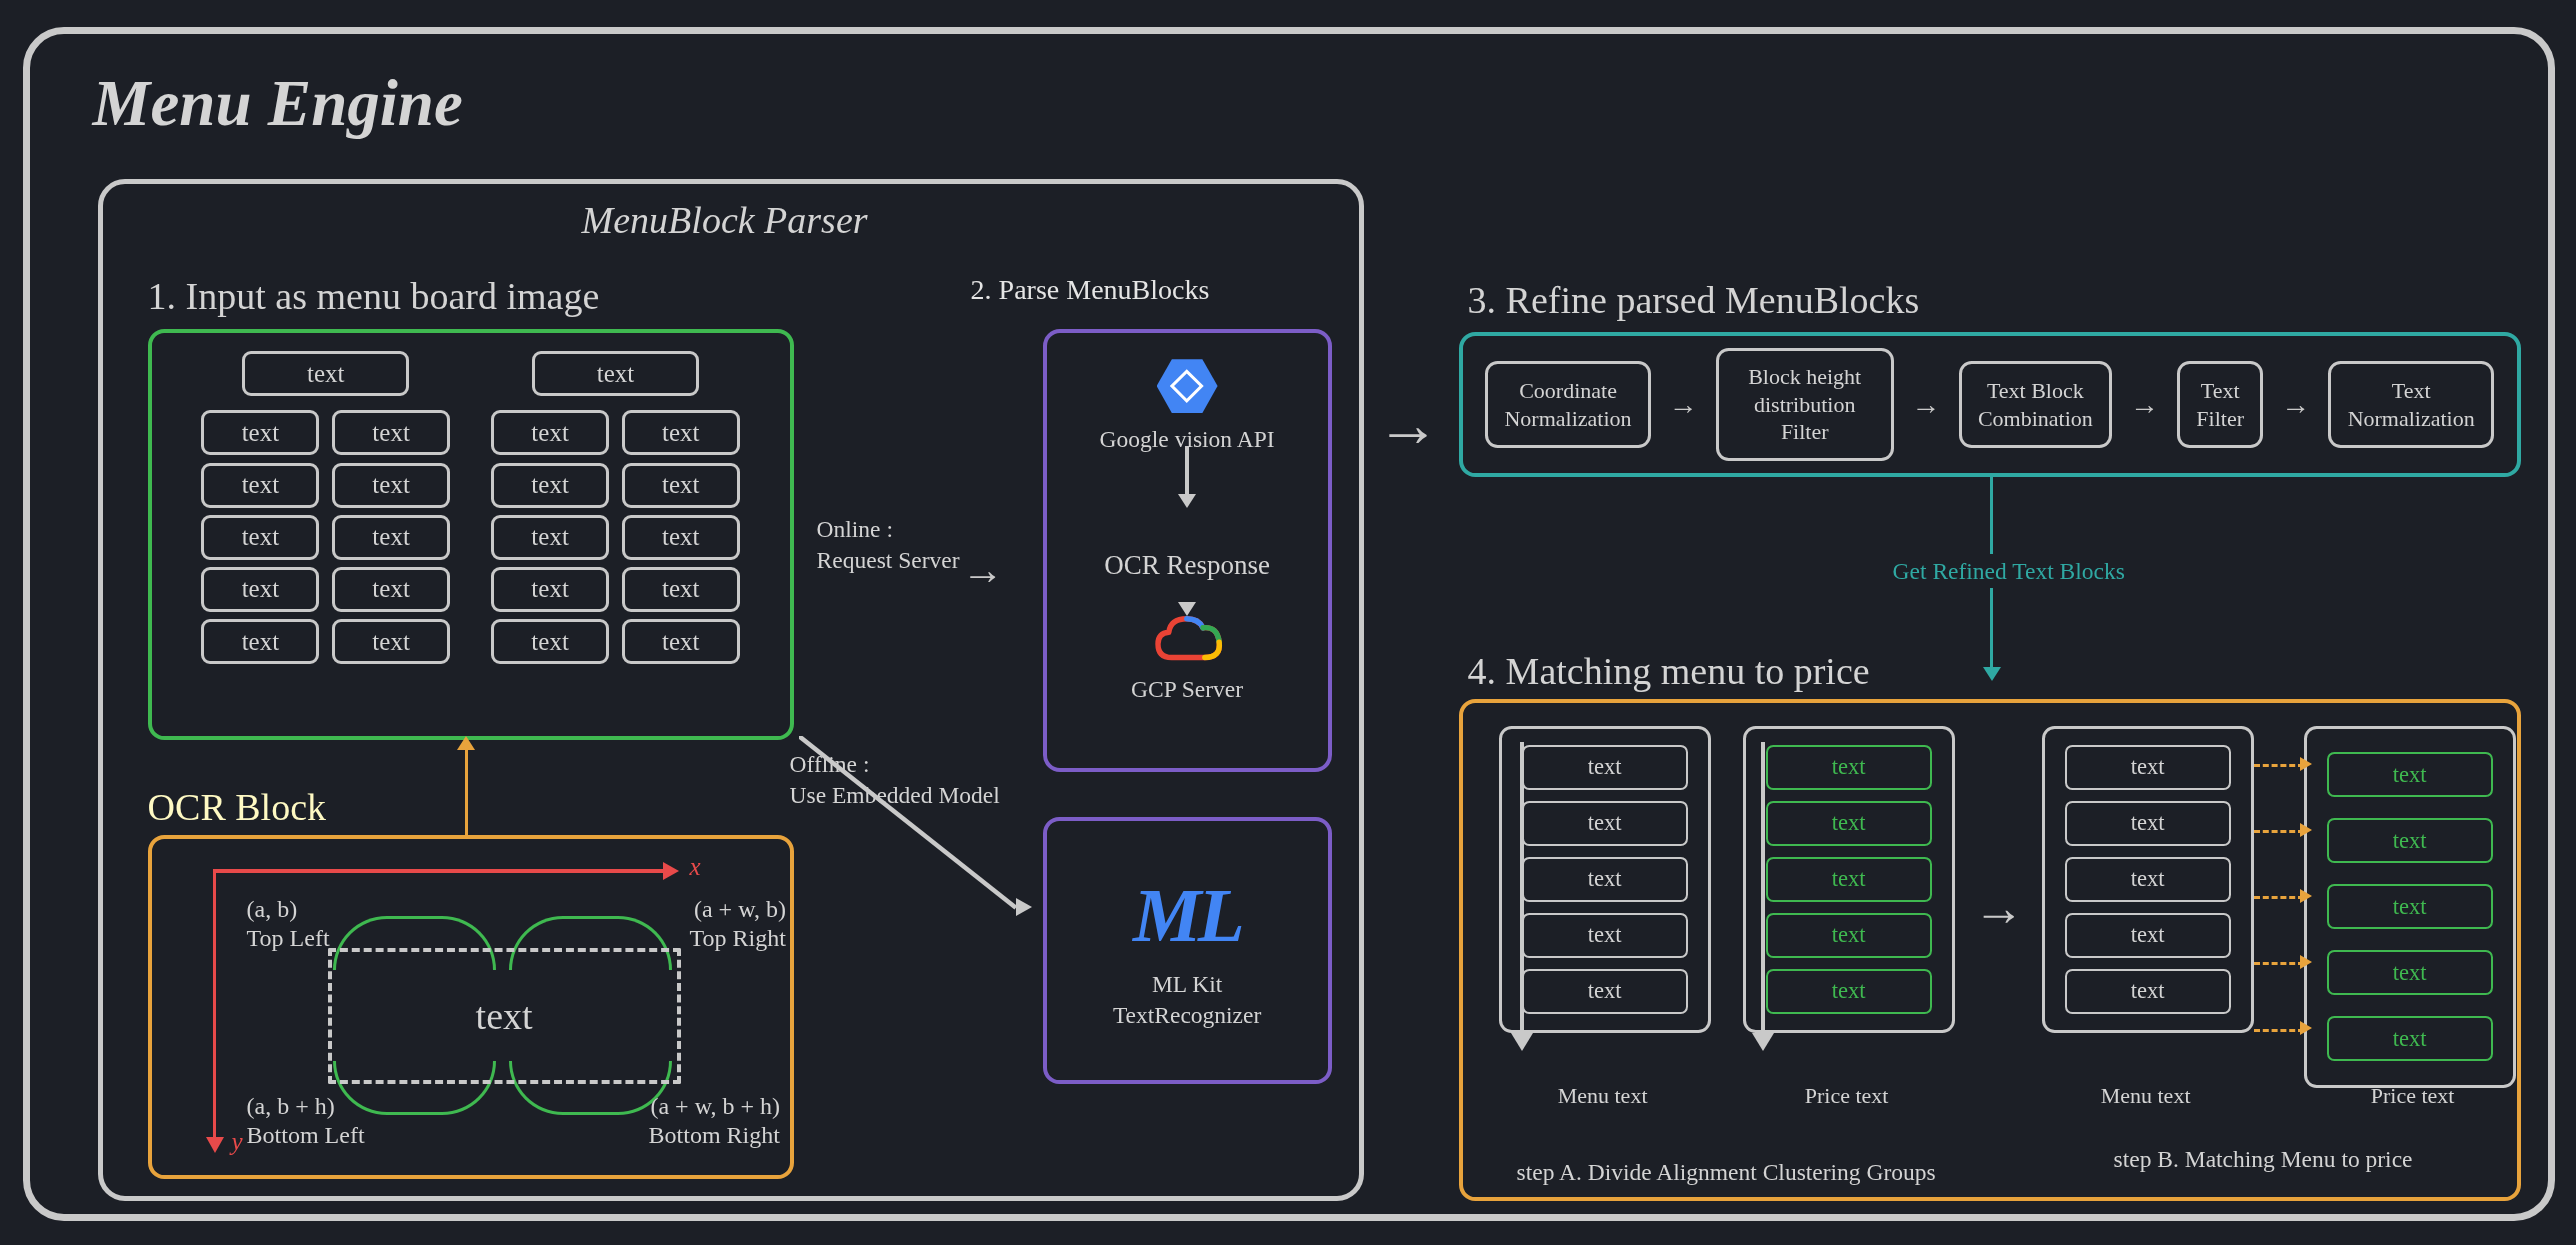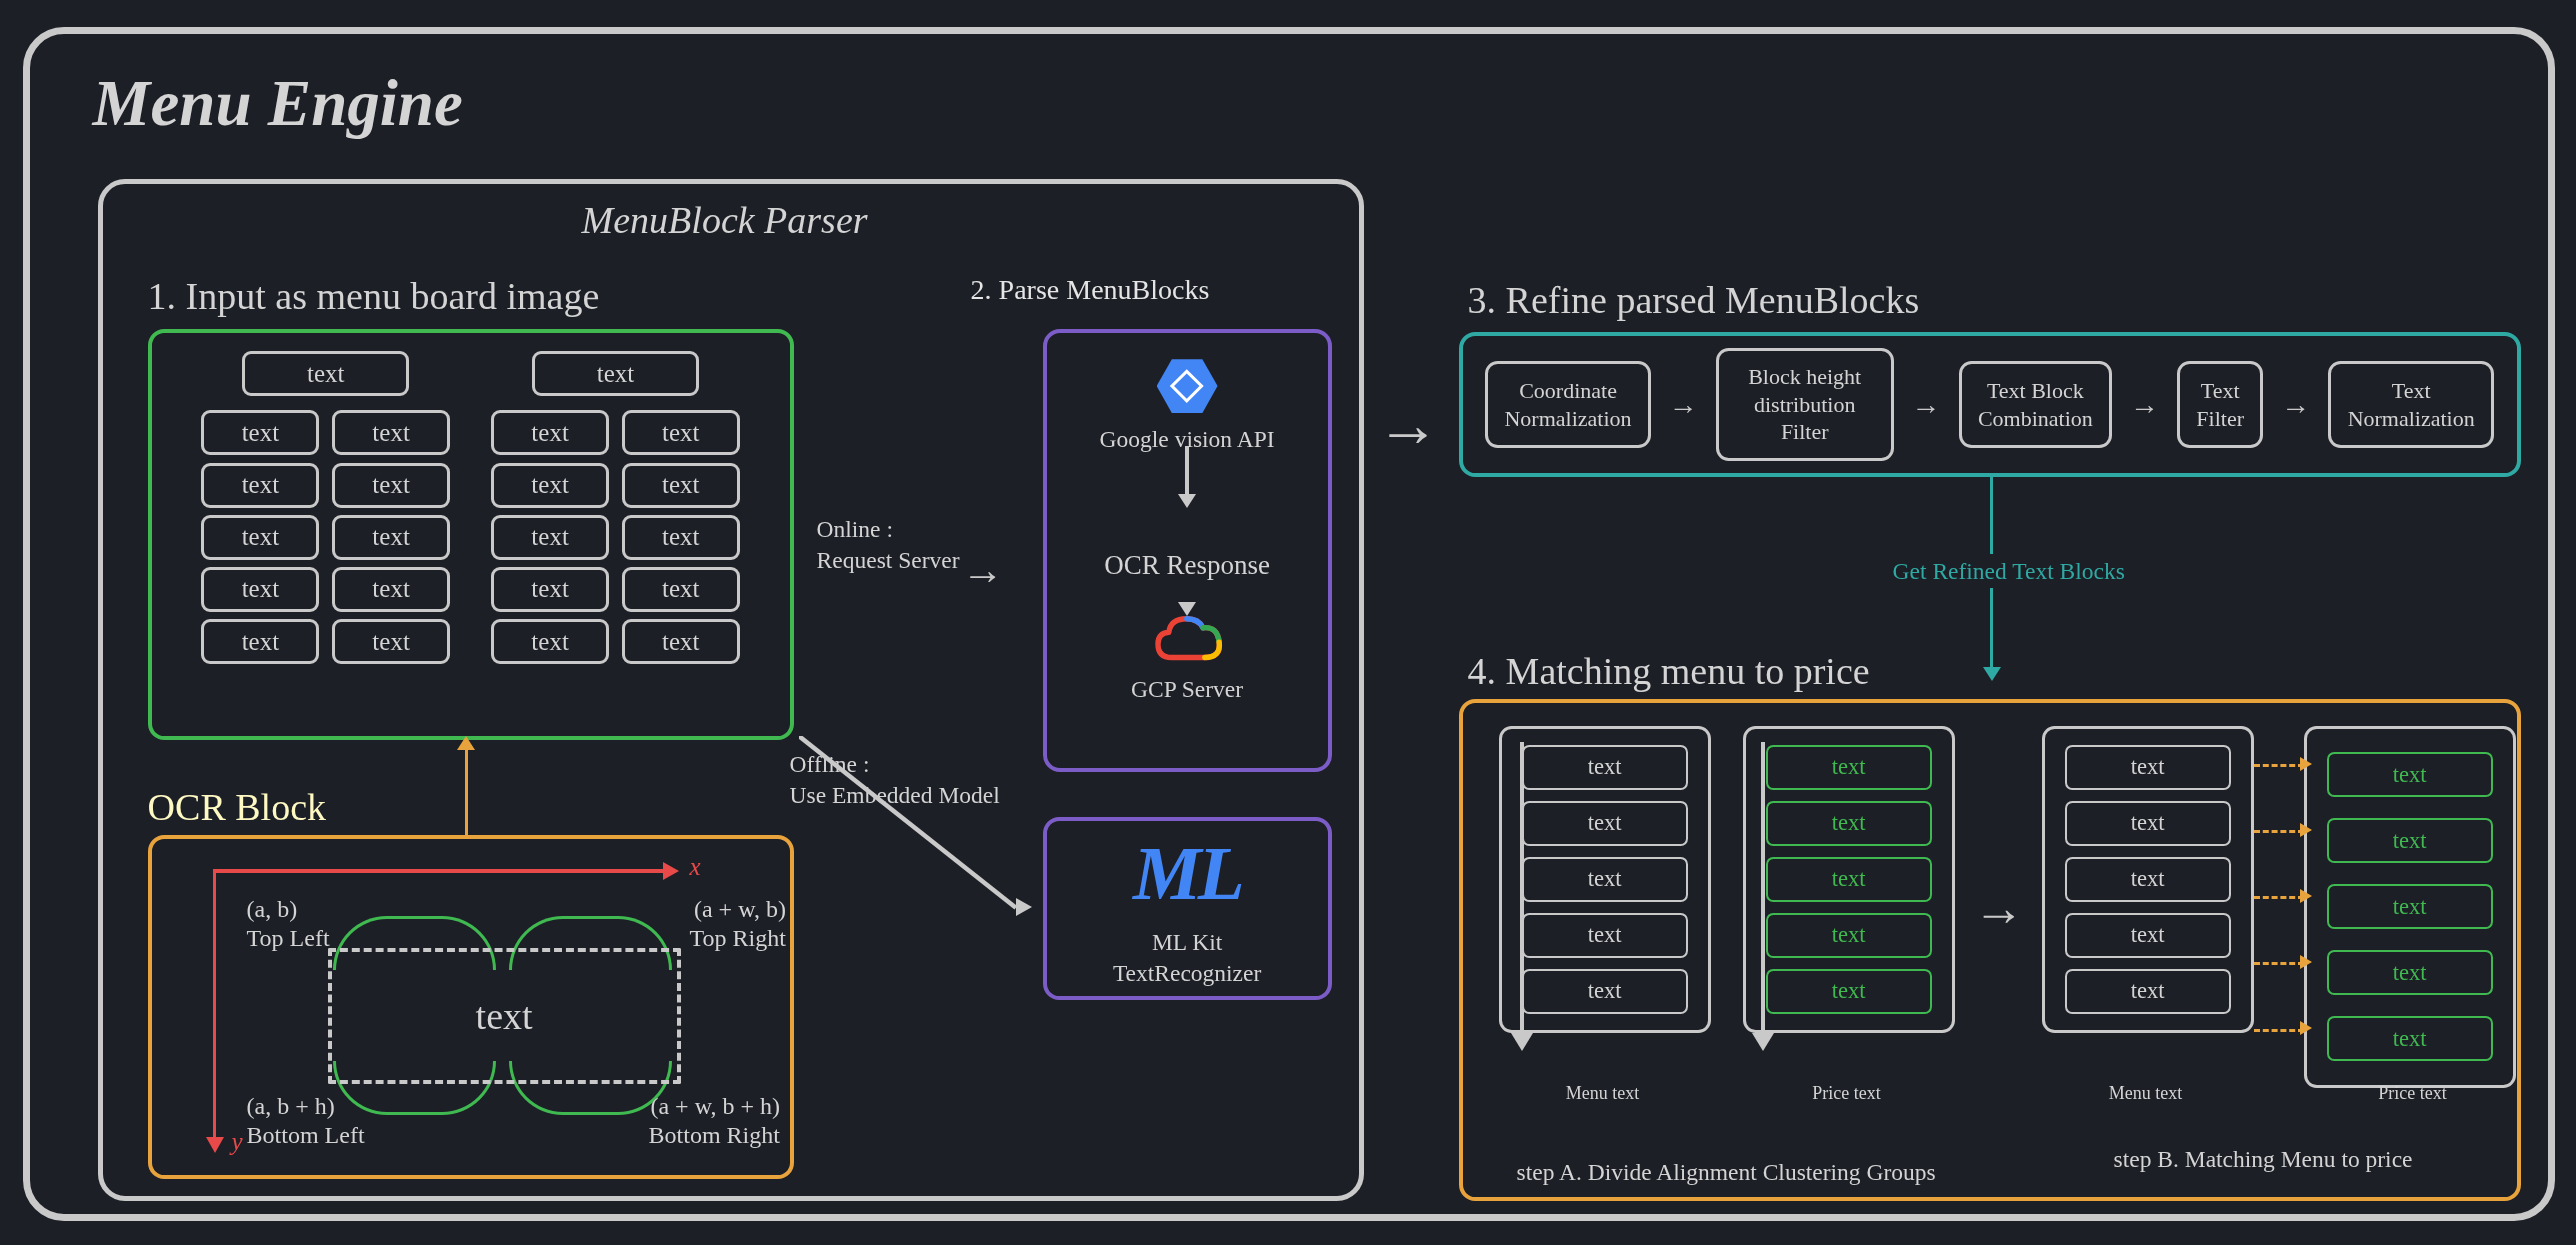--- a/index.html
+++ b/index.html
@@ -295,21 +295,21 @@
   border-left: 9px solid transparent;
   border-right: 9px solid transparent;
   border-top: 14.5px solid #c9c9c9;
 }
 
 .parse-box2 {
   position: absolute;
   left: 940px;
   top: 633px;
   width: 289px;
-  height: 183px;
+  height: 267px;
   border: 4.5px solid #7c5dc7;
   border-radius: 16.3px;
   display: flex;
   flex-direction: column;
   align-items: center;
   justify-content: center;
 }
 .ml-icon {
   font-size: 77px;
   font-weight: bold;
@@ -430,21 +430,21 @@
   display:flex; align-items:center; justify-content:center;
   font-size: 22.6px;
 }
 .cell-row.green {
   border-color: #3fb950;
   color: #3fb950;
 }
 
 .col-caption {
   position: absolute;
-  font-size: 18px;
+  font-size: 22px;
   text-align: center;
 }
 .cap-menu1 { left: 72px; top: 380px; width: 136px; }
 .cap-price1 { left: 316px; top: 380px; width: 136px; }
 .cap-menu2 { left: 615px; top: 380px; width: 136px; }
 .cap-price2 { left: 882px; top: 380px; width: 136px; }
 
 .step-label {
   position: absolute;
   font-size: 23.5px;

